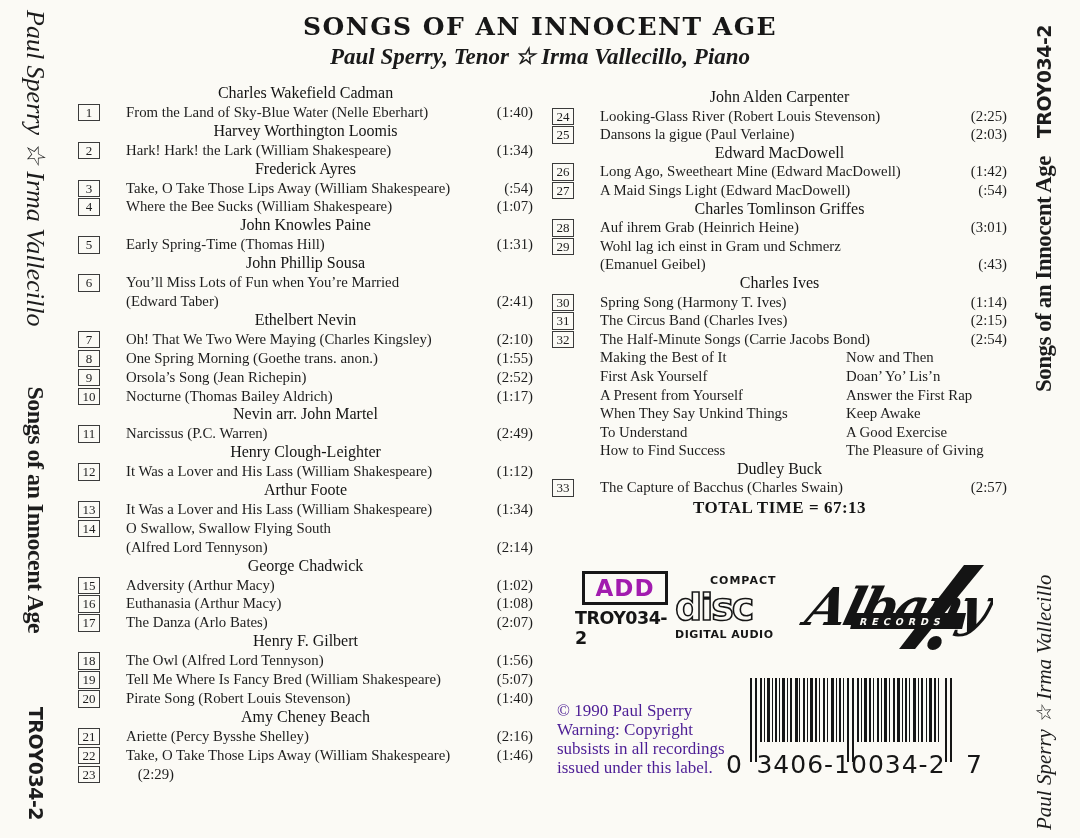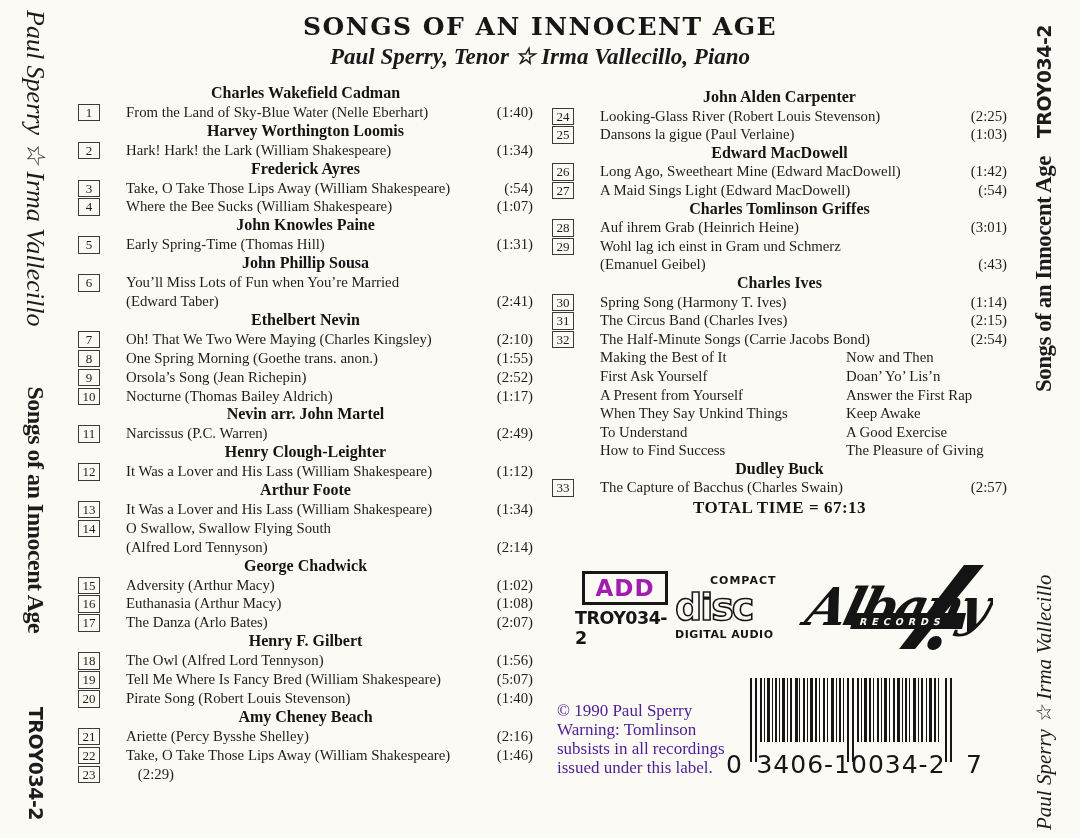--- a/index.html
+++ b/index.html
@@ -6,21 +6,21 @@
   #page{position:relative;width:1080px;height:838px;background:#fbfaf5;overflow:hidden;
         font-family:"Liberation Serif",serif;color:#1d1d1d;}
   
   .header{position:absolute;left:60px;right:60px;top:12px;text-align:center;}
   .album-title{font-family:"DejaVu Serif",serif;font-weight:bold;font-size:25px;letter-spacing:1.5px;color:#171717;}
   .album-subtitle{font-weight:bold;font-style:italic;font-size:23px;margin-top:2px;color:#1a1a1a;}
   
   .col{position:absolute;width:455px;}
   #col-left{left:78px;top:84px;line-height:18.9px;}
   #col-right{left:552px;top:88px;line-height:18.6px;}
-  .composer{text-align:center;font-weight:bold;font-size:16px;color:#141414;}
+  .composer{text-align:center;font-weight:normal;font-size:16px;color:#141414;}
   .row{display:flex;align-items:baseline;font-size:14.8px;white-space:nowrap;}
   .numcell{width:27px;flex:none;display:flex;justify-content:flex-start;}
   .numbox{border:1px solid #3b3b3b;font-size:13px;line-height:15.5px;min-width:13px;padding:0 3.5px;text-align:center;}
   .gapcell{width:21px;flex:none;}
   .titlecell{flex:1;overflow:visible;}
   .timecell{flex:none;margin-left:6px;text-align:right;min-width:42px;}
   .pair{display:flex;padding-left:48px;font-size:14.8px;white-space:nowrap;gap:16px;}
   .pair-l{width:230px;flex:none;}
   .pair-r{flex:1;}
   .total-line{text-align:center;font-weight:bold;font-size:17px;letter-spacing:0.5px;margin-top:2px;color:#141414;}
@@ -328,21 +328,21 @@
         <span class="titlecell">Looking-Glass River (Robert Louis Stevenson)</span>
         <span class="timecell">(2:25)</span>
       </div>
 
       <div class="row">
         <span class="numcell">
           <span class="numbox">25</span>
         </span>
         <span class="gapcell"></span>
         <span class="titlecell">Dansons la gigue (Paul Verlaine)</span>
-        <span class="timecell">(1:03)</span>
+        <span class="timecell">(2:03)</span>
       </div>
 
       <div class="composer">Edward MacDowell</div>
 
       <div class="row">
         <span class="numcell">
           <span class="numbox">26</span>
         </span>
         <span class="gapcell"></span>
         <span class="titlecell">Long Ago, Sweetheart Mine (Edward MacDowell)</span>
@@ -477,21 +477,21 @@
       <rect x="48" y="52" width="112" height="16" fill="#141414"></rect>
       <text x="56" y="64.5" font-family="DejaVu Sans, sans-serif" font-size="9.5" font-weight="bold" letter-spacing="5" fill="#fbfaf5">RECORDS</text>
       <circle cx="136" cy="82" r="7" fill="#141414"></circle>
     </g>
   </svg>
 
   <div class="copyright">
 
       <div>© 1990 Paul Sperry</div>
 
-      <div>Warning: Tomlinson</div>
+      <div>Warning: Copyright</div>
 
       <div>subsists in all recordings</div>
 
       <div>issued under this label.</div>
     </div>
 
   <svg class="barcode" width="272" height="104" viewBox="0 0 272 104">
     <g fill="#161616">
       <rect x="30" y="4" width="2" height="84"></rect>
         <rect x="35" y="4" width="2" height="84"></rect>

